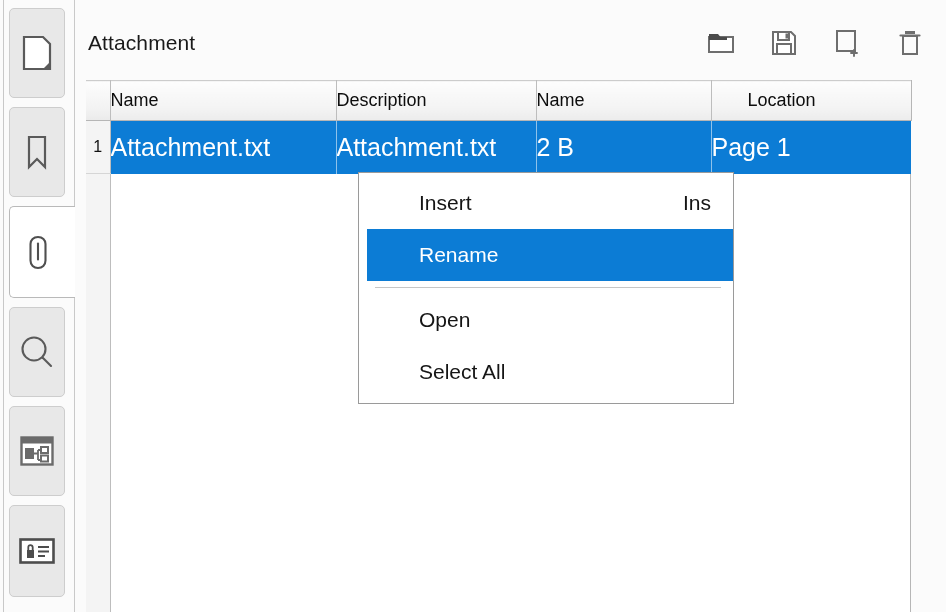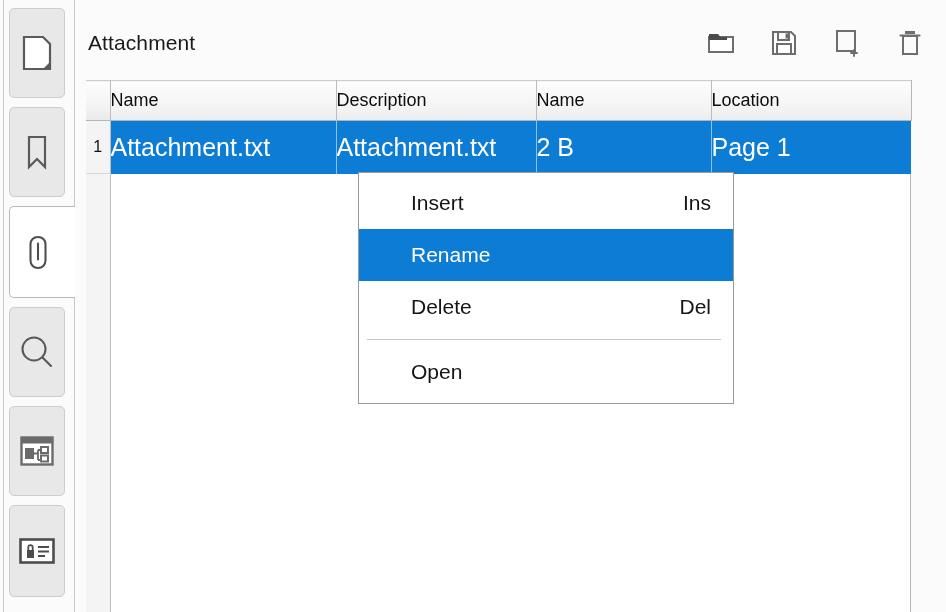--- a/index.html
+++ b/index.html
@@ -129,21 +129,21 @@
     background: linear-gradient(to bottom, #fdfdfd 0%, #f4f4f4 65%, #ececec 100%);
     border-right: 1px solid #bdbdbd;
     border-bottom: 1px solid #b6b6b6;
     border-top: 1px solid #cccccc;
     font-size: 18px;
     font-weight: bold;
     color: #0d0d0d;
     text-align: left;
     vertical-align: middle;
   }
-  th.colhead.last { border-right: 1px solid #b6b6b6; }
+  th.colhead.last { border-right: 1px solid #b6b6b6; padding-left: 36px; }
 
   td.rownum {
     width: 24px;
     height: 53px;
     background: #f4f4f4;
     border-right: 1px solid #bdbdbd;
     border-bottom: 1px solid #d6d6d6;
     font-size: 16px;
     font-weight: bold;
     color: #111;
@@ -180,21 +180,21 @@
   }
 
   
   #ctx-menu {
     position: absolute;
     left: 283px; top: 172px;
     width: 376px;
     background: #ffffff;
     border: 1px solid #9a9a9a;
     z-index: 40;
-    padding: 4px 0 5px 0;
+    padding: 4px 0 5px 8px;
   }
   .mi {
     position: relative;
     height: 52px;
     display: flex;
     align-items: center;
     padding: 0 22px 0 52px;
     font-size: 21px;
     color: #151515;
     white-space: nowrap;
@@ -345,25 +345,25 @@
 
     <div id="ctx-menu">
       <div class="mi">
         <span>Insert</span>
         <span class="accel">Ins</span>
       </div>
       <div class="mi selected">
         <span>Rename</span>
         <span class="accel"></span>
       </div>
-      <div class="mi">
-        <span>Delete</span>
-        <span class="accel">Del</span>
-      </div>
       <div class="mi-sep"></div>
       <div class="mi">
         <span>Open</span>
         <span class="accel"></span>
       </div>
+      <div class="mi">
+        <span>Select All</span>
+        <span class="accel"></span>
+      </div>
     </div>
 
   </div>
 </div>
 
 </body></html>

